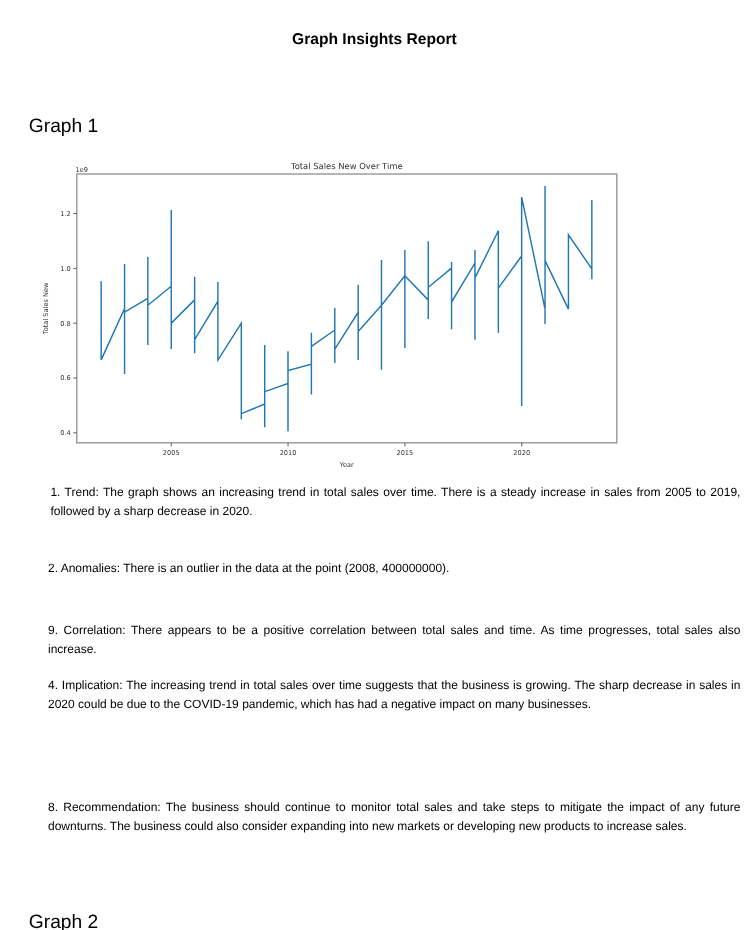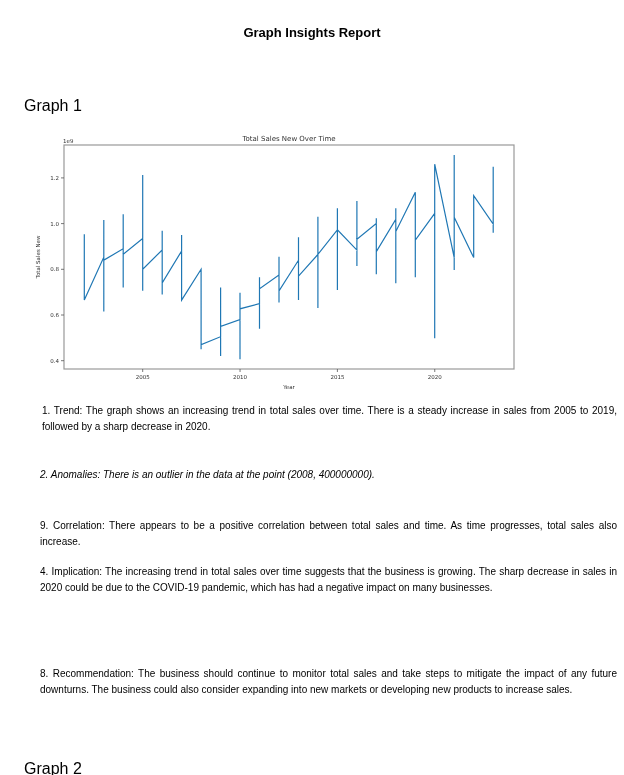--- a/index.html
+++ b/index.html
@@ -44,18 +44,18 @@
       <text x="337.4" y="251" font-size="5.5" text-anchor="middle" fill="#333">2015</text>
       <line x1="434.74999999999994" x2="434.74999999999994" y1="241" y2="244" stroke="#555" stroke-width="0.8"></line>
       <text x="434.74999999999994" y="251" font-size="5.5" text-anchor="middle" fill="#333">2020</text>
       <text x="289" y="261" font-size="5.5" text-anchor="middle" fill="#333">Year</text>
       <text x="0" y="0" font-size="5.5" text-anchor="middle" fill="#333" transform="translate(40,129) rotate(-90)">Total Sales New</text>
       <polyline points="84.3,106.3 84.3,171.9 103.8,129.2 103.8,91.9 103.8,183.6 103.8,132.2 123.2,120.7 123.2,86.2 123.2,159.4 123.2,126.4 142.7,110.5 142.7,46.9 142.7,162.8 142.7,141.3 162.2,121.9 162.2,102.7 162.2,166.4 162.2,155.0 181.6,123.0 181.6,107.0 181.6,172.1 201.1,141.3 201.1,221.3 201.1,216.7 220.6,208.7 220.6,159.6 220.6,228.1 220.6,198.4 240.0,191.6 240.0,164.8 240.0,231.3 240.0,180.8 259.5,175.6 259.5,149.3 259.5,200.7 259.5,160.7 279.0,147.0 279.0,128.7 279.0,174.4 279.0,163.0 298.5,132.2 298.5,109.3 298.5,172.1 298.5,148.2 317.9,126.4 317.9,88.7 317.9,180.1 317.9,126.4 337.4,101.8 337.4,80.3 337.4,161.9 337.4,101.8 356.9,122.1 356.9,73.0 356.9,137.9 356.9,111.4 376.3,95.4 376.3,90.3 376.3,146.3 376.3,123.7 395.8,91.3 395.8,80.3 395.8,155.2 395.8,103.6 415.3,64.3 415.3,149.3 415.3,112.1 434.7,85.3 434.7,210.3 434.7,36.2 454.2,129.6 454.2,27.0 454.2,142.0 454.2,89.2 473.7,129.6 473.7,67.7 493.2,96.1 493.2,38.7 493.2,104.7" fill="none" stroke="#1f77b4" stroke-width="1.2" stroke-linejoin="miter"></polyline>
     </g>
 </svg>
 
 <div class="para first" style="top:403px;">1. Trend: The graph shows an increasing trend in total sales over time. There is a steady increase in sales from 2005 to 2019, followed by a sharp decrease in 2020.</div>
-<div class="para" style="top:467px;font-style:italic;">2. Anomalies: There is an outlier in the data at the point (2008, 400000000).</div>
+<div class="para" style="top:467px;">2. Anomalies: There is an outlier in the data at the point (2008, 400000000).</div>
 <div class="para" style="top:518px;">9. Correlation: There appears to be a positive correlation between total sales and time. As time progresses, total sales also increase.</div>
 <div class="para" style="top:564px;">4. Implication: The increasing trend in total sales over time suggests that the business is growing. The sharp decrease in sales in 2020 could be due to the COVID-19 pandemic, which has had a negative impact on many businesses.</div>
 <div class="para" style="top:666px;">8. Recommendation: The business should continue to monitor total sales and take steps to mitigate the impact of any future downturns. The business could also consider expanding into new markets or developing new products to increase sales.</div>
 
 <div class="section-heading" style="top:749px;">Graph 2</div>
 
 </body></html>

